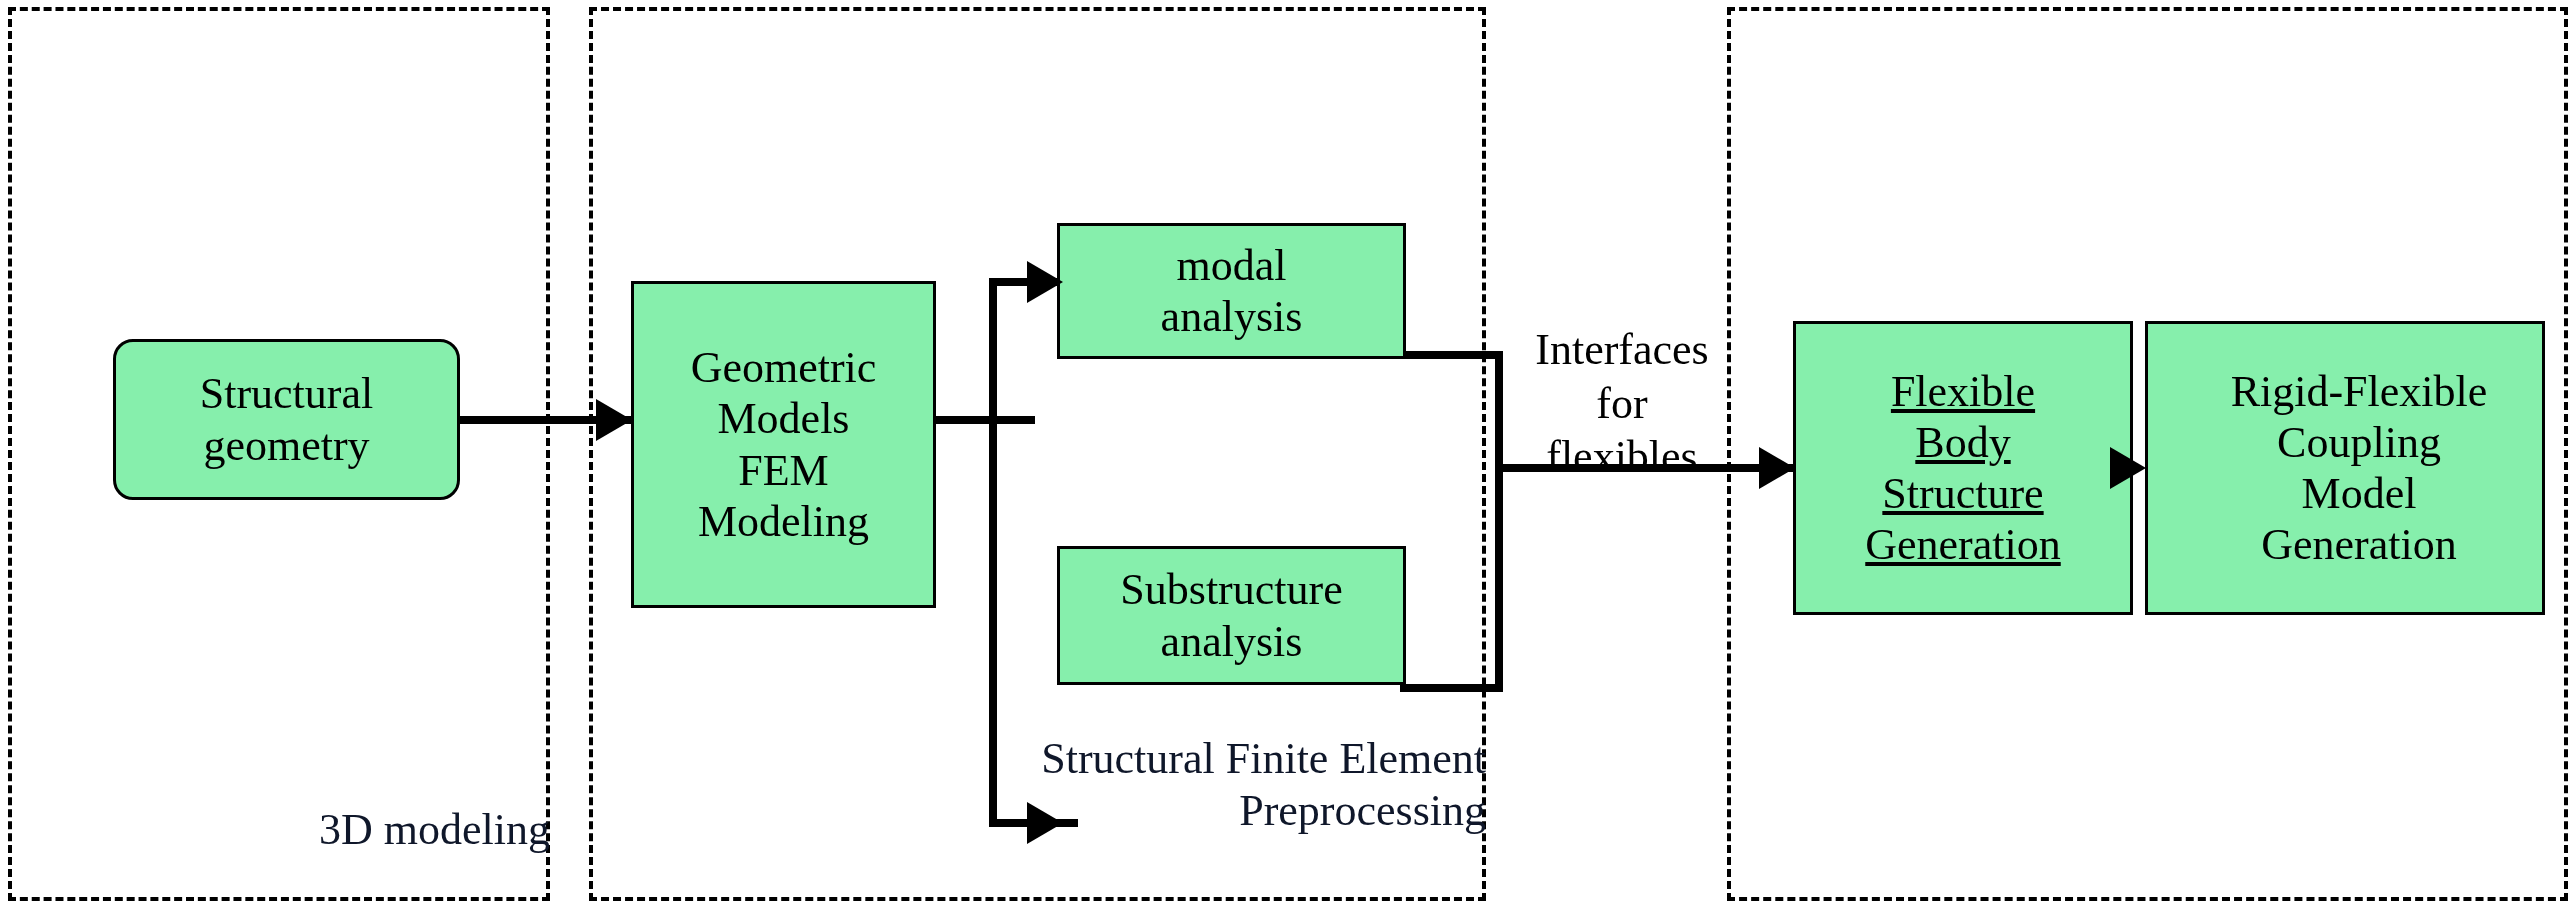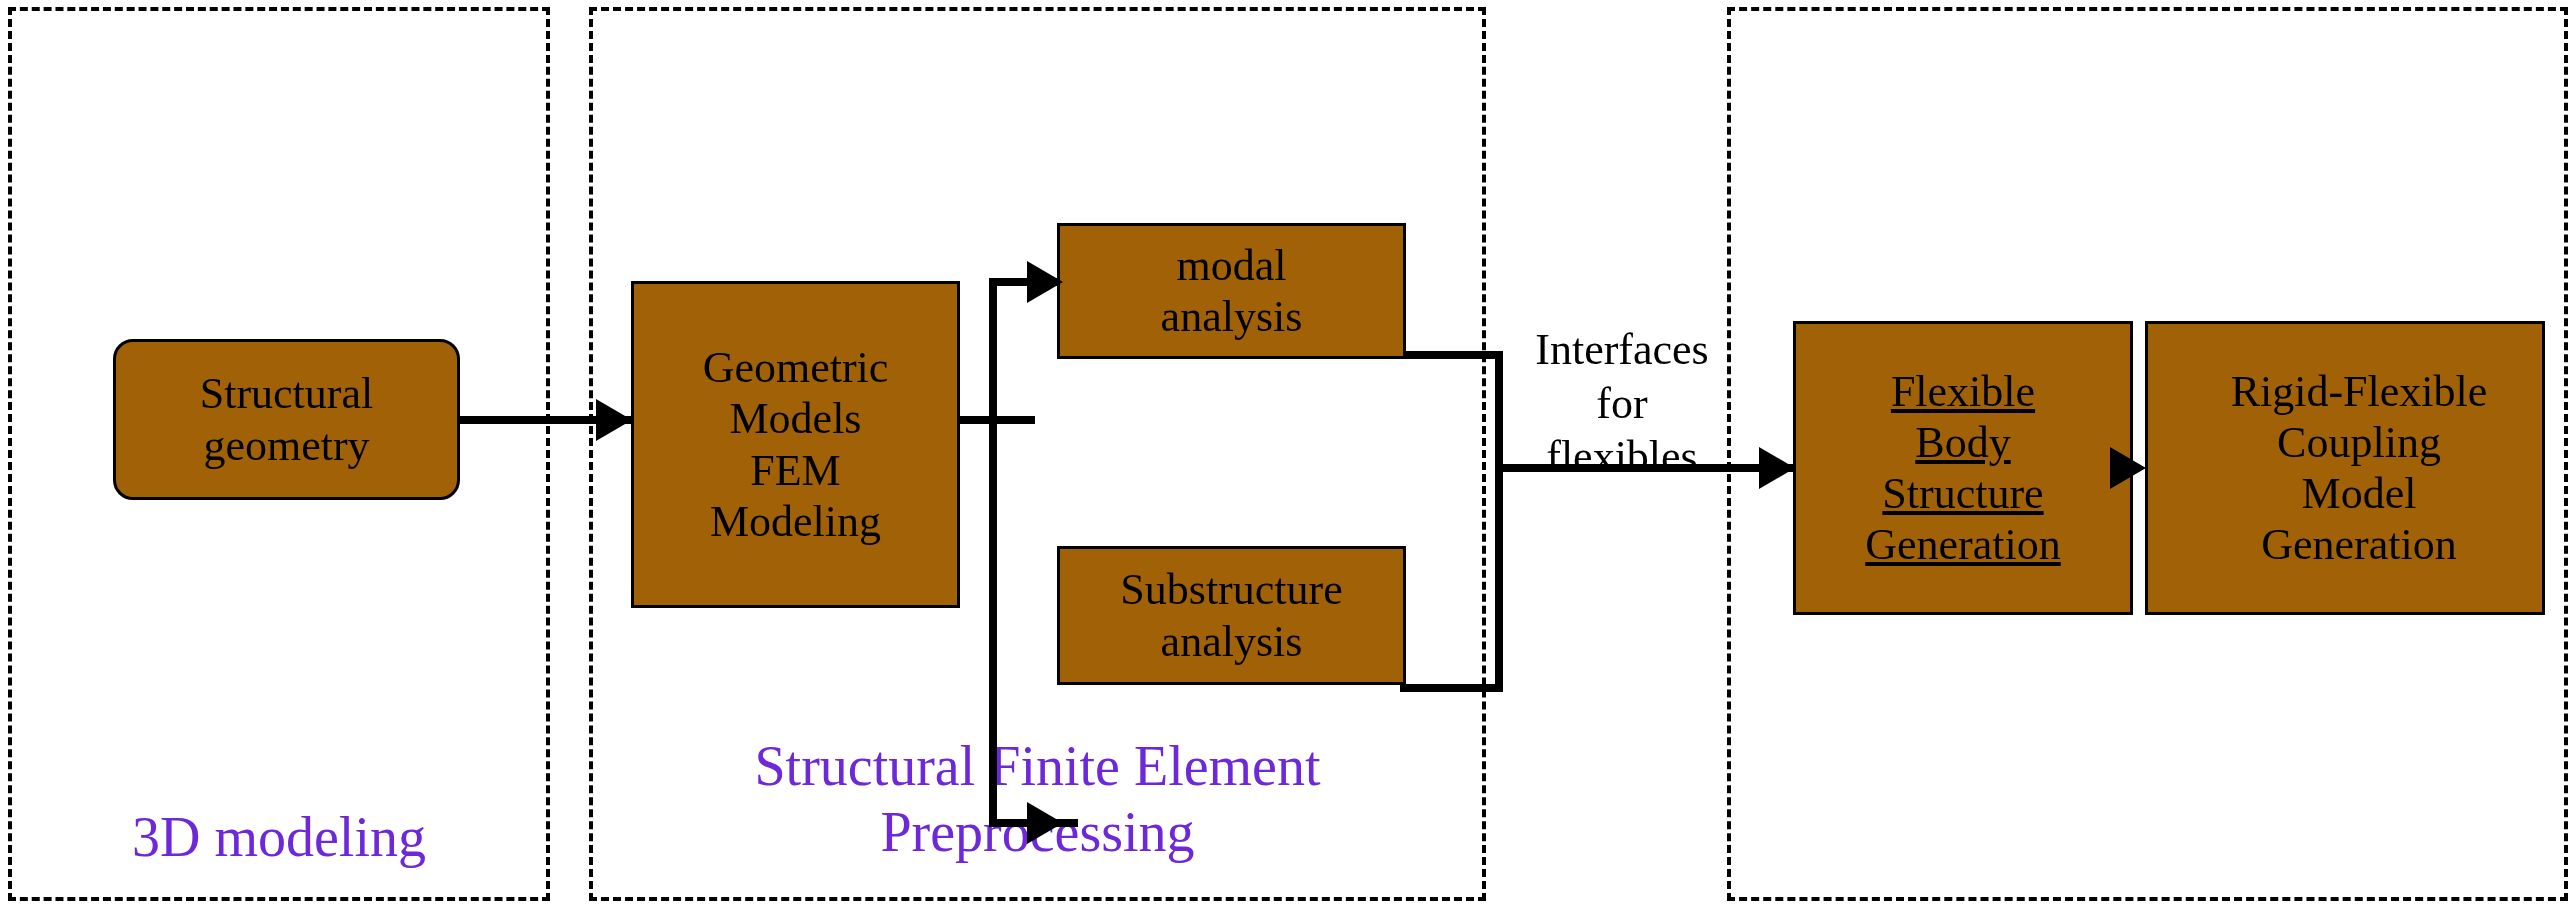--- a/index.html
+++ b/index.html
@@ -2,25 +2,25 @@
 <html style="font-size:13px"><head>
 <meta charset="utf-8">
 <style>
   html,body{margin:0;padding:0;background:#ffffff;}
   body{width:2576px;height:906px;position:relative;
        font-family:"Liberation Serif","DejaVu Serif",serif;color:#000;}
   .stage{position:absolute;left:0;top:0;width:2576px;height:906px;overflow:hidden;}
 
   
   .region{position:absolute;border:4px dashed #000;box-sizing:border-box;background:transparent;}
-  .region-label{position:absolute;text-align:center;font-size:56px;line-height:1.18;
-                white-space:pre-line;color:#6d28d9;}
+  .region-label{position:absolute;text-align:right;font-size:44px;line-height:1.18;
+                white-space:pre-line;color:#0f172a;}
 
   
-  .node{position:absolute;border:3.2px solid #000;box-sizing:border-box;background:#a16207;
+  .node{position:absolute;border:3.2px solid #000;box-sizing:border-box;background:#86efac;
         display:flex;align-items:center;justify-content:center;text-align:center;
         font-size:44px;line-height:1.16;white-space:pre-line;z-index:4;}
 
   
   .hline{position:absolute;background:#000;height:8px;z-index:3;}
   .vline{position:absolute;background:#000;width:8px;z-index:3;}
   .arrowhead{position:absolute;width:0;height:0;z-index:5;
              border-top:21px solid transparent;border-bottom:21px solid transparent;
              border-left:36px solid #000;}
 
@@ -63,21 +63,21 @@
 
   <div class="hline" style="left:1495px;top:464px;width:339px;"></div>
   <div class="arrowhead" style="left:1759px;top:447px;"></div>
 
   <div class="hline" style="left:2089px;top:464px;width:48px;"></div>
   <div class="arrowhead" style="left:2110px;top:447px;"></div>
 
   <div class="node" style="left:113px;top:339px;width:347px;height:161px;border-radius:20px;">Structural
 geometry</div>
 
-  <div class="node" style="left:631px;top:281px;width:329px;height:327px;">Geometric
+  <div class="node" style="left:631px;top:281px;width:305px;height:327px;">Geometric
 Models
 FEM
 Modeling</div>
 
   <div class="node" style="left:1057px;top:223px;width:349px;height:136px;">modal
 analysis</div>
 
   <div class="node" style="left:1057px;top:546px;width:349px;height:139px;">Substructure
 analysis</div>
 

